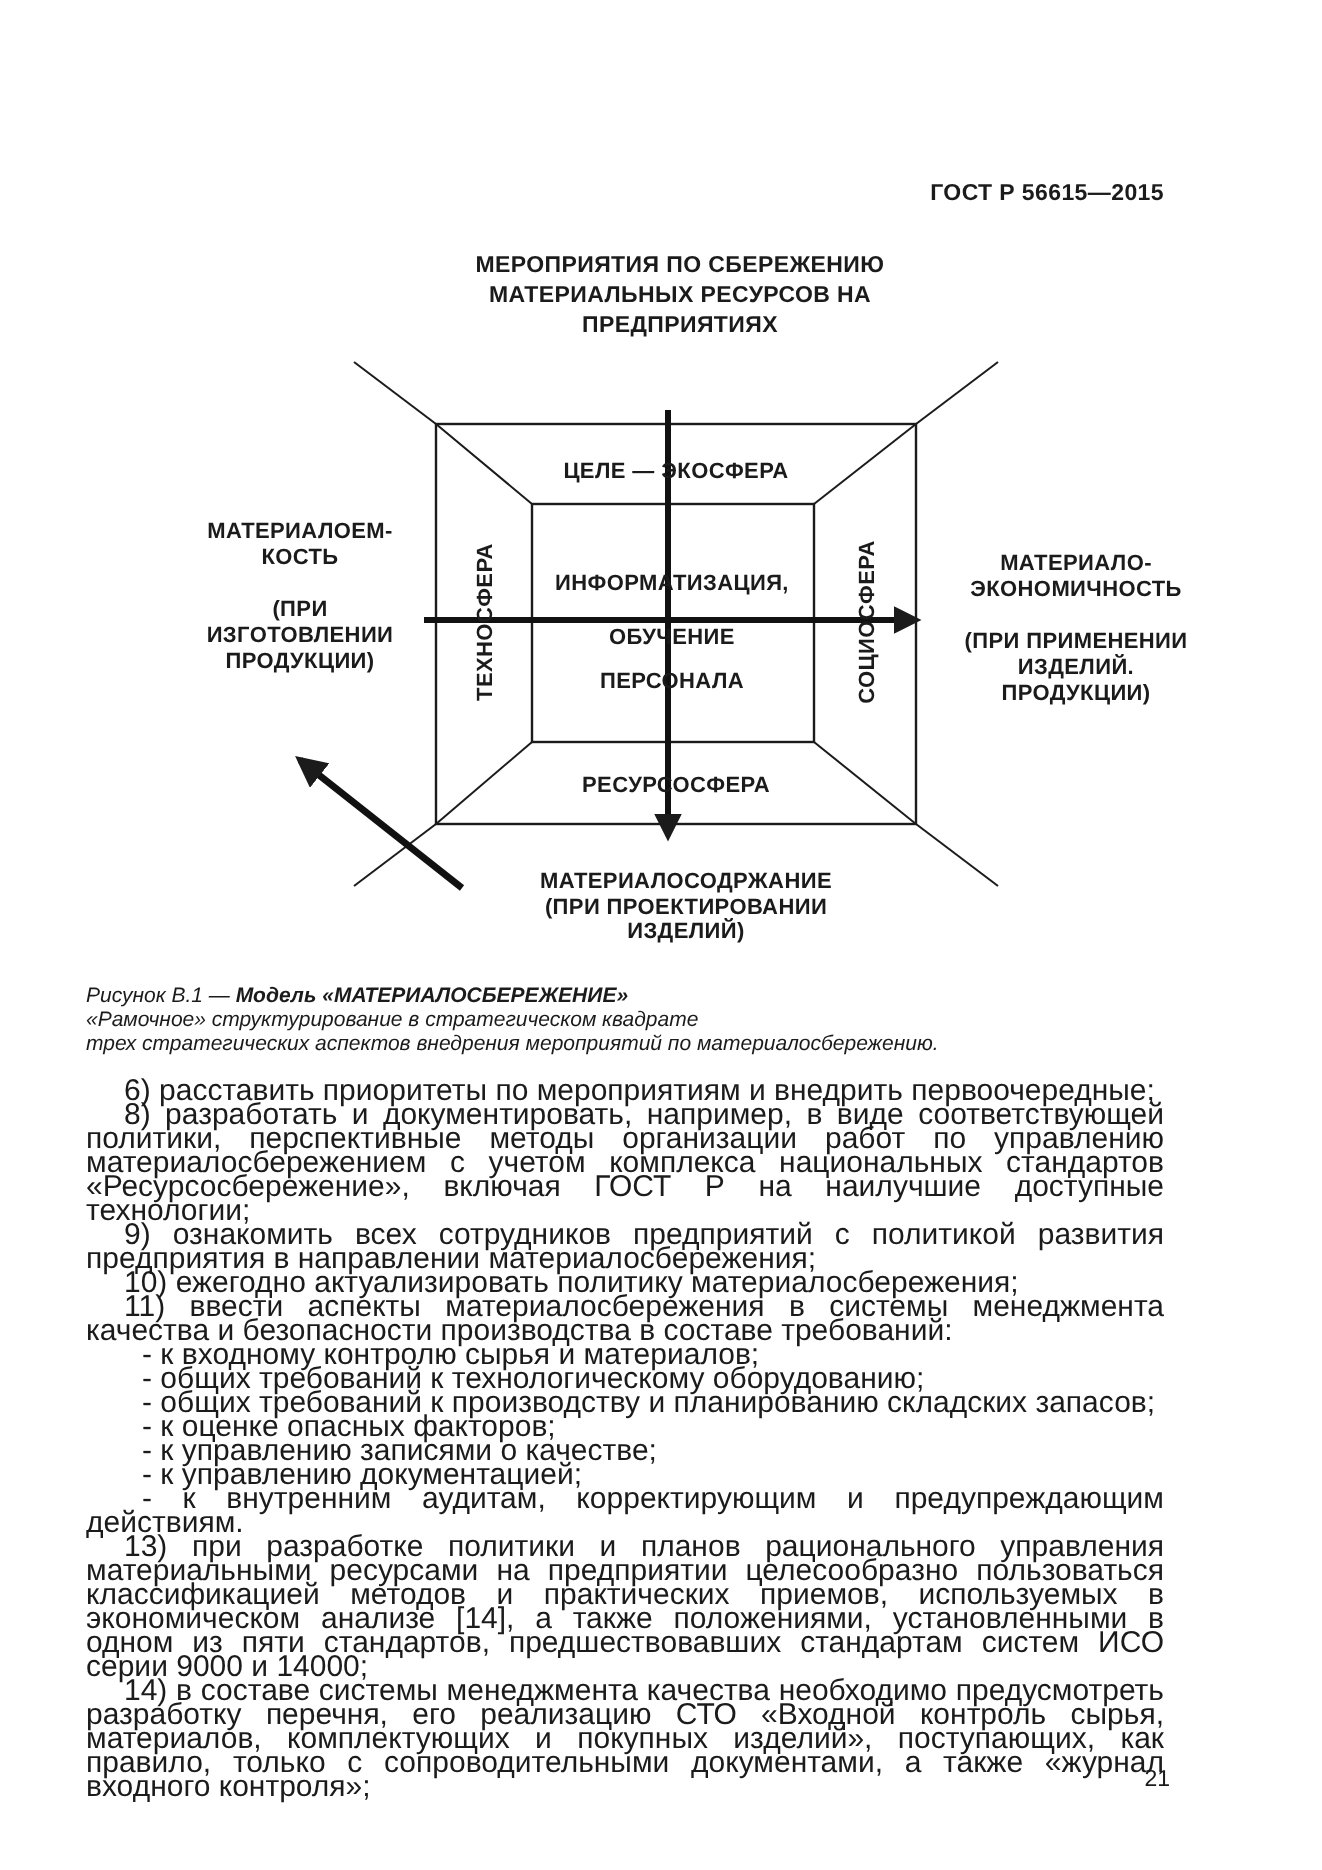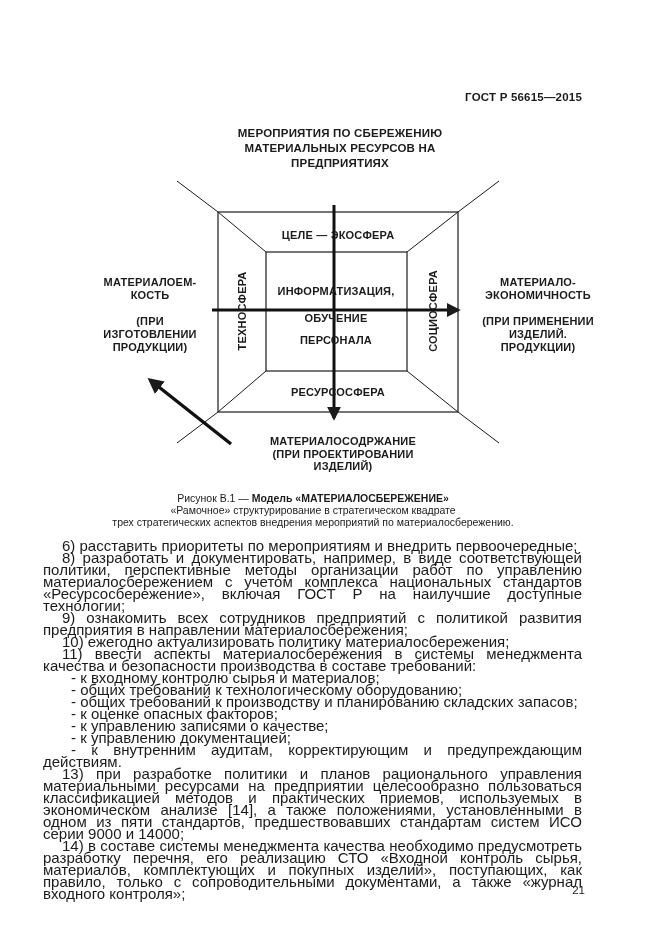--- a/index.html
+++ b/index.html
@@ -23,26 +23,26 @@
   .diagram{position:absolute;left:60px;top:145px;}
   .diagram text{
     font-family:"Liberation Sans", sans-serif;
     font-weight:bold;font-size:11px;fill:#1b1b1b;letter-spacing:.2px;
   }
   .lbl{
     position:absolute;text-align:center;
     font-weight:bold;font-size:11px;line-height:13px;letter-spacing:.2px;
   }
   .lbl .gap{height:13px;}
-  .lbl-left{top:248px;left:70px;width:160px;}
+  .lbl-left{top:232px;left:70px;width:160px;}
   .lbl-right{top:248px;left:458px;width:160px;}
   .lbl-bottom{top:407px;left:243px;width:200px;line-height:12.5px;}
   .caption{
     position:absolute;top:464px;left:43px;width:540px;
-    text-align:center;font-size:10.5px;line-height:12px;
+    text-align:left;font-size:10.5px;line-height:12px;font-style:italic;
   }
   .body-text{
     position:absolute;top:512px;left:43px;width:539px;
     font-size:15px;line-height:12px;text-align:justify;
   }
   .body-text p{margin:0;}
   .body-text p.num{text-indent:19px;}
   .body-text p.dash{text-indent:28px;}
   .pageno{
     position:absolute;top:856px;left:460px;width:125px;

